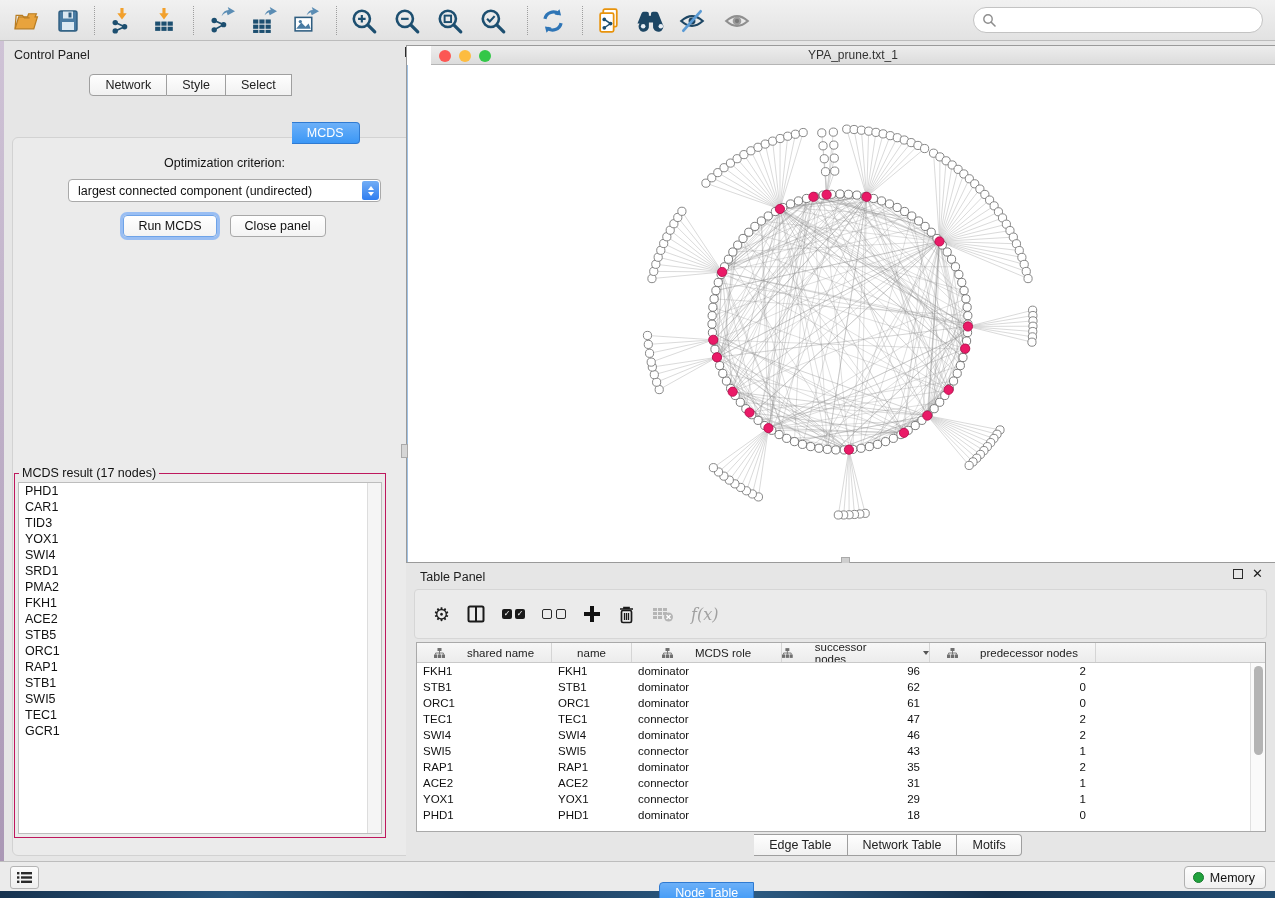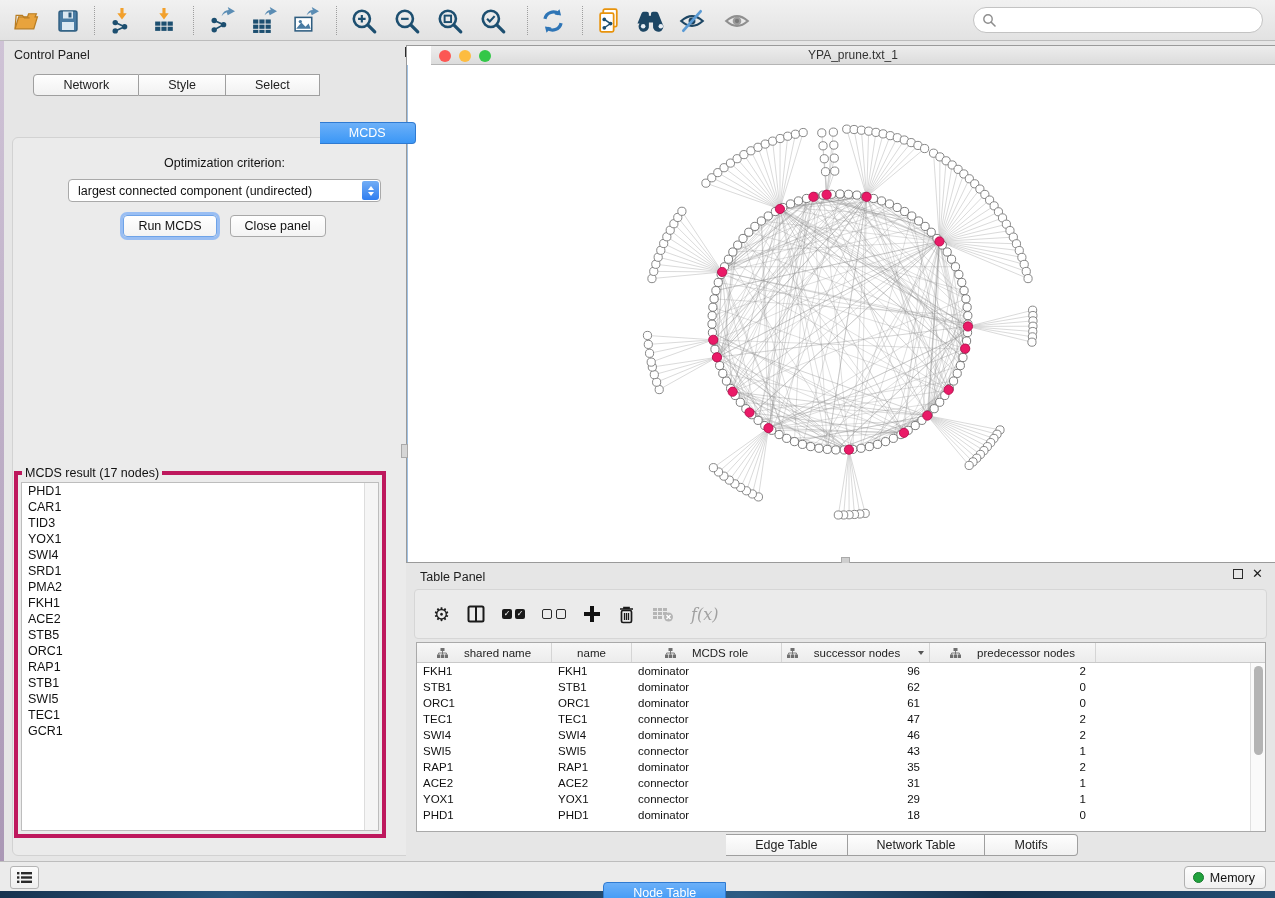--- a/index.html
+++ b/index.html
@@ -24,42 +24,42 @@
 
   
   .control-panel { position:absolute; left:4px; top:41px; width:442px; height:820px; background:#e6e6e6; border-right:1px solid #c9c9c9; }
   .panel-titlebar { position:relative; height:26px; }
   .panel-title { position:absolute; left:10px; top:7px; font-size:12.5px; color:#1d1d1d; }
   .win-icons { position:absolute; right:10px; top:6px; display:flex; gap:9px; align-items:center; }
   .float-icon { width:10px; height:10px; border:1.5px solid #2b2b2b; display:inline-block; }
   .close-icon { font-size:13px; font-weight:bold; color:#1a1a1a; line-height:10px; }
 
   .seg-tabs { display:flex; justify-content:center; margin-top:7px; position:relative; z-index:2; }
-  .seg-tab { height:22px; padding:0 29px; font-size:12.5px; color:#222; background:linear-gradient(#fefefe,#f1f1f1);
+  .seg-tab { height:22px; padding:0 15px; font-size:12.5px; color:#222; background:linear-gradient(#fefefe,#f1f1f1);
     border:1px solid #9f9f9f; border-left-width:0; display:flex; align-items:center; }
   .seg-tab:first-child { border-left-width:1px; border-radius:4px 0 0 4px; }
   .seg-tab:last-child { border-radius:0 4px 4px 0; }
   .seg-tab.active { background:linear-gradient(#6cb0f8, var(--accent)); color:#fff; border-color:#2f7ad1;margin-top:48px; }
 
   .cp-inner { position:absolute; left:8px; right:8px; top:96px; bottom:5px; background:#ebebeb;
     border:1px solid #d2d2d2; border-radius:6px; }
   .opt-label { text-align:center; padding-top:18px; font-size:12.5px; color:#111; }
   .criterion-select { position:relative; margin:9px auto 0; width:313px; height:23px; background:#fff;
     border:1px solid #a9a9a9; border-radius:4px; font-size:12.5px; color:#111; display:flex; align-items:center; padding-left:9px; }
   .select-stepper { position:absolute; right:1px; top:1px; bottom:1px; width:17px; border-radius:2px 3px 3px 2px;
     background:linear-gradient(#72adf5,#2f7ef0); display:flex; flex-direction:column; align-items:center; justify-content:center; gap:2px; }
   .chev-up { width:0; height:0; border-left:3.5px solid transparent; border-right:3.5px solid transparent; border-bottom:4.5px solid #fff; }
   .chev-down { width:0; height:0; border-left:3.5px solid transparent; border-right:3.5px solid transparent; border-top:4.5px solid #fff; }
   .btn-row { display:flex; justify-content:center; gap:13px; margin-top:13px; }
   .mac-btn { height:22px; padding:0 14px; font-size:12.5px; color:#111; background:linear-gradient(#ffffff,#f3f3f3);
     border:1px solid #a8a8a8; border-radius:4px; font-family:inherit; }
   .mac-btn.focused { box-shadow:0 0 0 3px rgba(98,160,248,.6); border-color:#6ea3e8;text-align:center; }
 
   .mcds-fieldset { position:absolute; left:10px; top:425px; width:372px; height:372px;
-    border:4px solid #be185d; background:transparent; }
+    border:1px solid #be185d; background:transparent; }
   .mcds-fieldset legend { font-size:12.5px; color:#111; padding:0 3px; margin-left:4px; }
   .listbox { position:absolute; left:3px; right:3px; top:2px; bottom:3px; background:#fff; border:1px solid #bdbdbd; overflow:hidden; }
   .list-item { font-size:12.5px; color:#111; line-height:16px; padding-left:6px; }
   .list-scroll { position:absolute; right:0; top:0; bottom:0; width:14px; background:#f5f5f5; border-left:1px solid #ddd; }
 
   
   .net-gap { position:absolute; left:406px; top:41px; width:869px; height:4px; background:#e6e6e6; }
   .network-window { position:absolute; left:406px; top:45px; width:869px; height:518px; background:#fff; border:1px solid #9a9a9a; border-right:none;padding-left:24px; }
   .net-titlebar { position:relative; height:19px; background:linear-gradient(#ededed,#dcdcdc); border-bottom:1px solid #b5b5b5; }
   .traffic { position:absolute; top:3.5px; width:12px; height:12px; border-radius:50%; }
@@ -73,21 +73,21 @@
   .tp-toolbar { position:absolute; left:8px; right:8px; top:26px; height:50px; background:#ebebeb;
     border:1px solid #d6d6d6; border-radius:4px; display:flex; align-items:center; gap:17px; padding-left:18px; }
   .tp-icon { display:flex; align-items:center; justify-content:center; height:24px; }
   .gear-glyph { font-size:19px; color:#1e1e1e; font-family:"DejaVu Sans",sans-serif; line-height:20px; }
   .chk { width:10px; height:10px; border-radius:2px; background:#1a1a1a; color:#fff; font-size:8px; line-height:10px; text-align:center; font-family:"DejaVu Sans",sans-serif; }
   .unchk { width:10px; height:10px; border-radius:2px; border:1.4px solid #2a2a2a; background:transparent; }
   .fx-label { font-family:"DejaVu Serif",serif; font-style:italic; font-size:16px; color:#a0a0a0; }
 
   .data-table { position:absolute; left:10px; right:9px; top:79px; height:190px; background:#fff; border:1px solid #a9a9a9; }
   .thead { display:flex; height:20px; background:linear-gradient(#f7f7f7,#ececec); border-bottom:1px solid #c9c9c9; }
-  .th { display:flex; align-items:center; justify-content:center; gap:16px; font-size:11.5px; color:#222; border-right:1px solid #d5d5d5; overflow:hidden; }
+  .th { display:flex; align-items:center; justify-content:center; gap:22px; font-size:11.5px; color:#222; border-right:1px solid #d5d5d5; overflow:hidden; }
   .sort-chev { width:0; height:0; border-left:3.5px solid transparent; border-right:3.5px solid transparent; border-top:4px solid #555; margin-left:2px; }
   .tbody { position:absolute; left:0; right:15px; top:20px; bottom:0; overflow:hidden; }
   .tr { display:flex; height:16px; }
   .td { font-size:11.5px; color:#111; line-height:16px; padding:0 6px; overflow:hidden; white-space:nowrap; }
   .td.num { text-align:right; padding-right:10px; }
   .tscroll { position:absolute; right:0; top:20px; bottom:0; width:15px; background:#fafafa; border-left:1px solid #e0e0e0; }
   .tthumb { position:absolute; left:2.5px; top:3px; width:9px; height:89px; background:#b4b4b4; border-radius:5px; }
 
   .tp-tabs { position:absolute; left:0; right:0; top:271px; display:flex; justify-content:center; }
 

